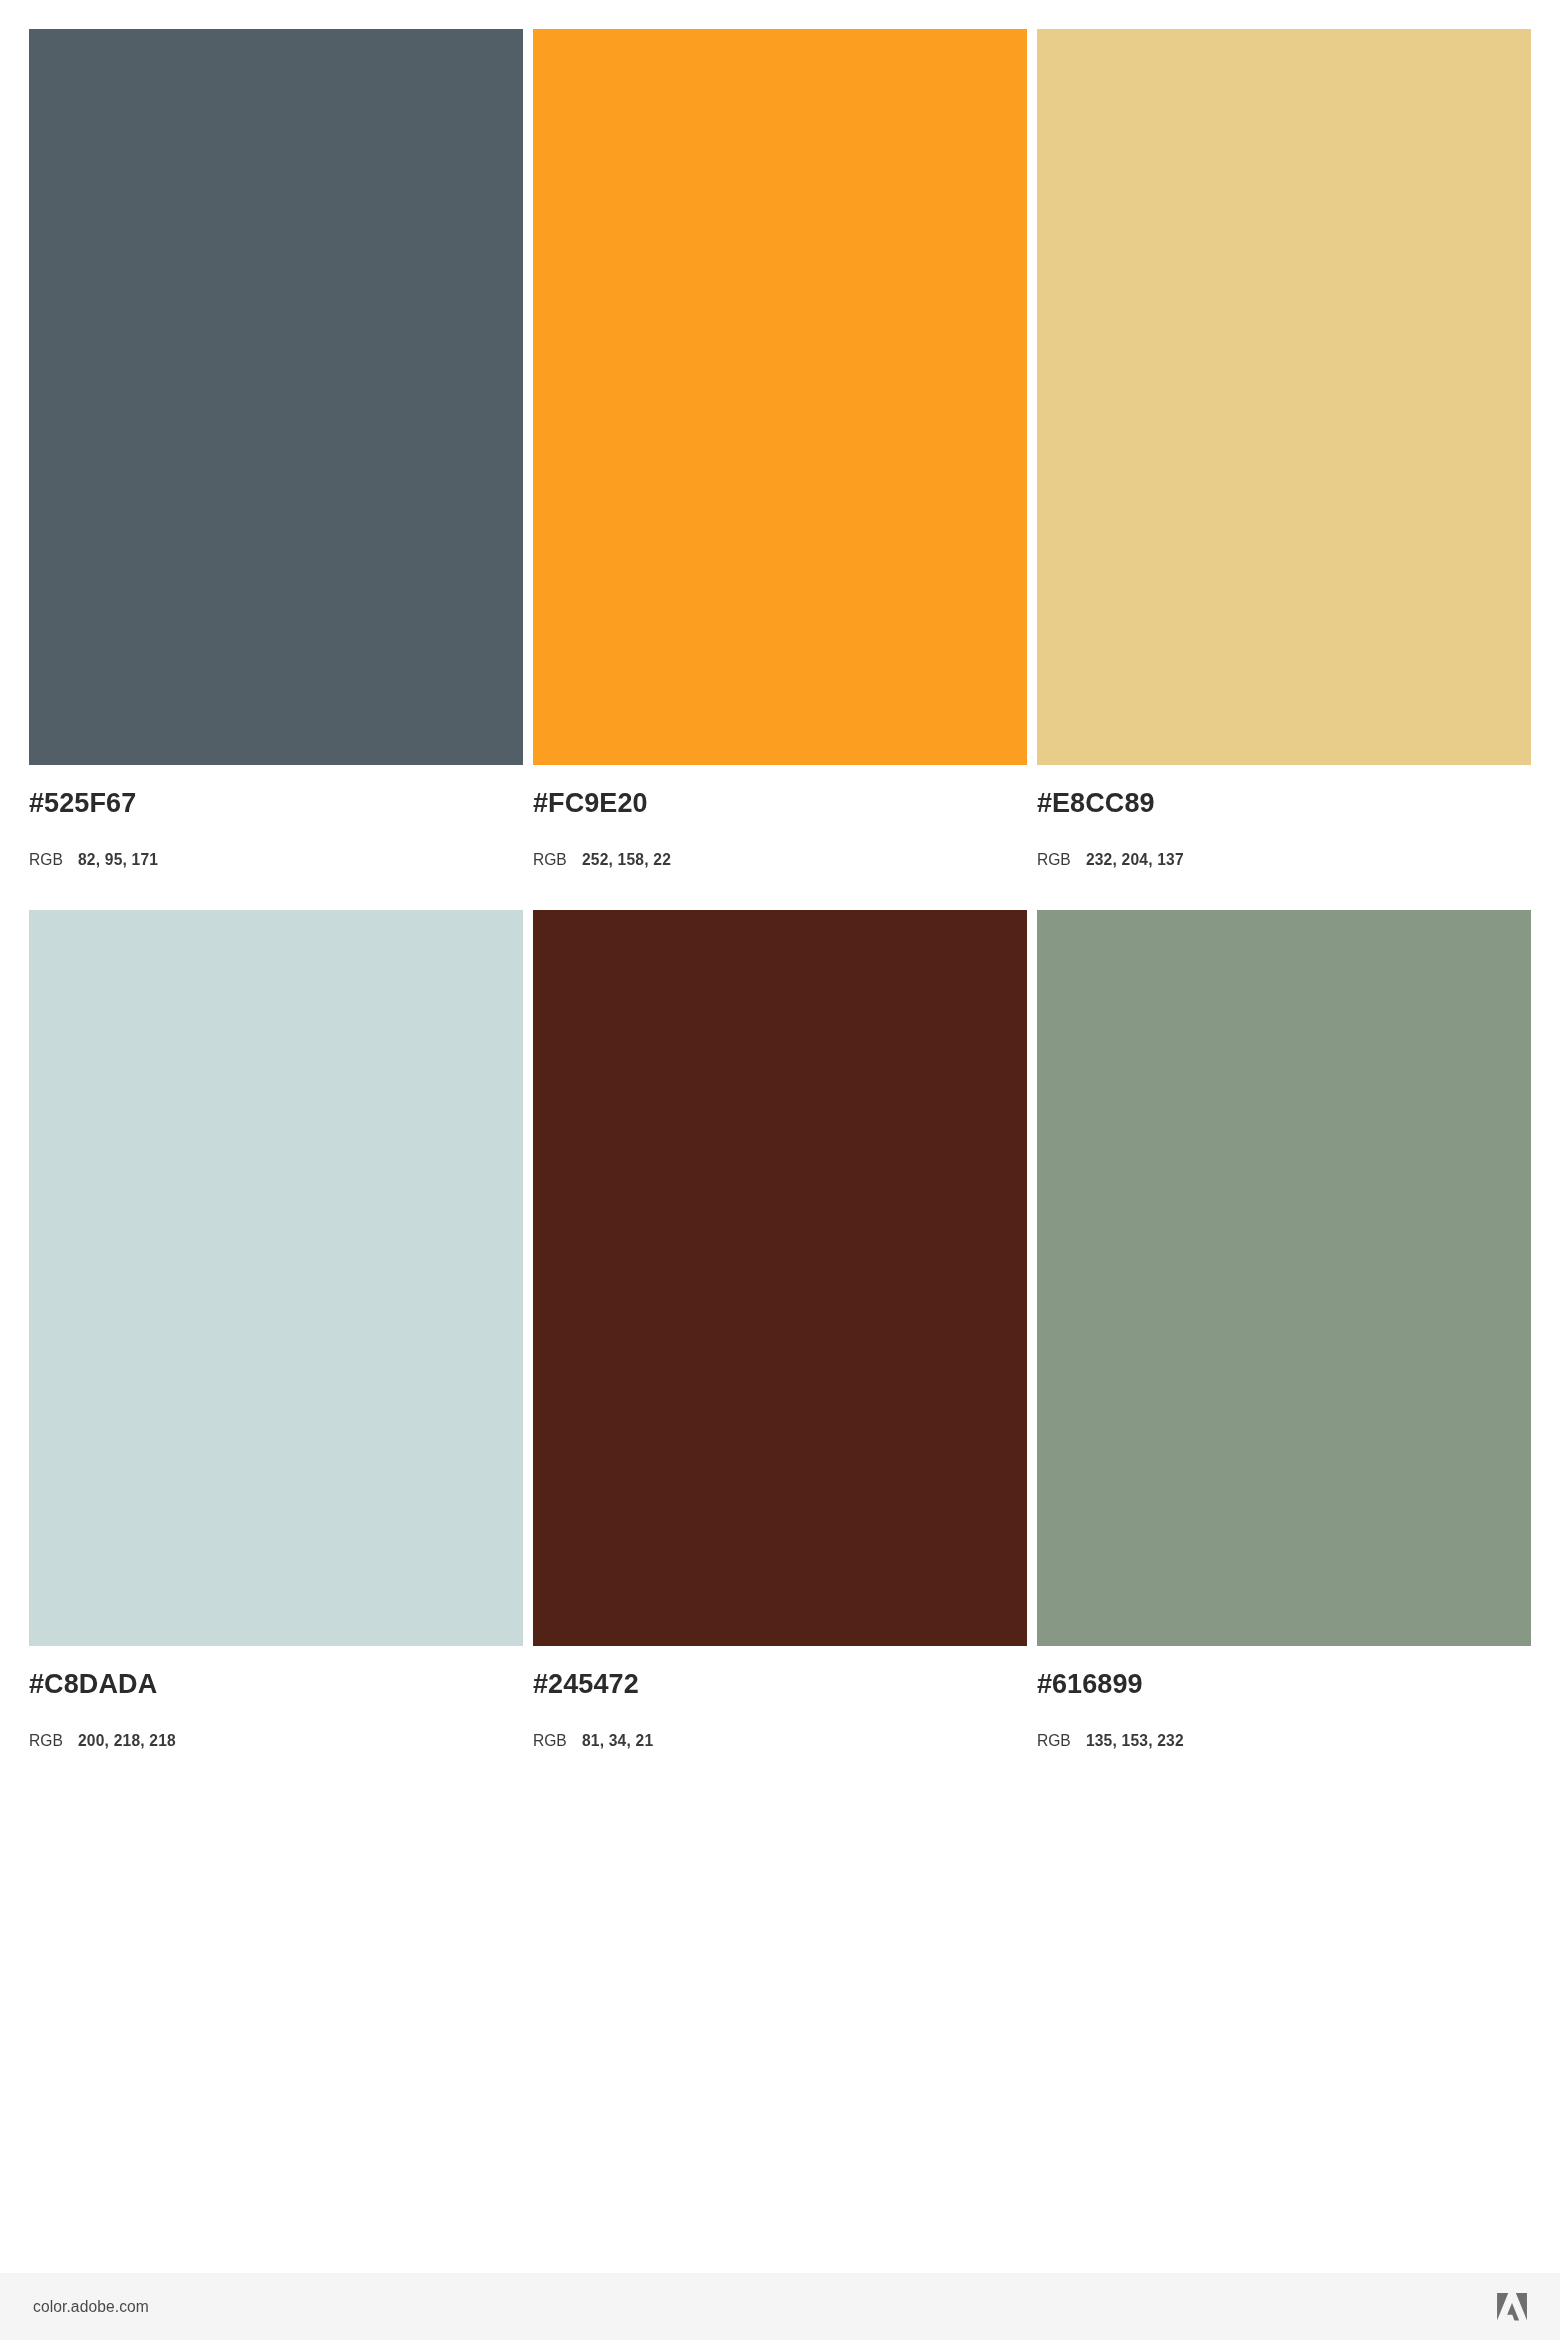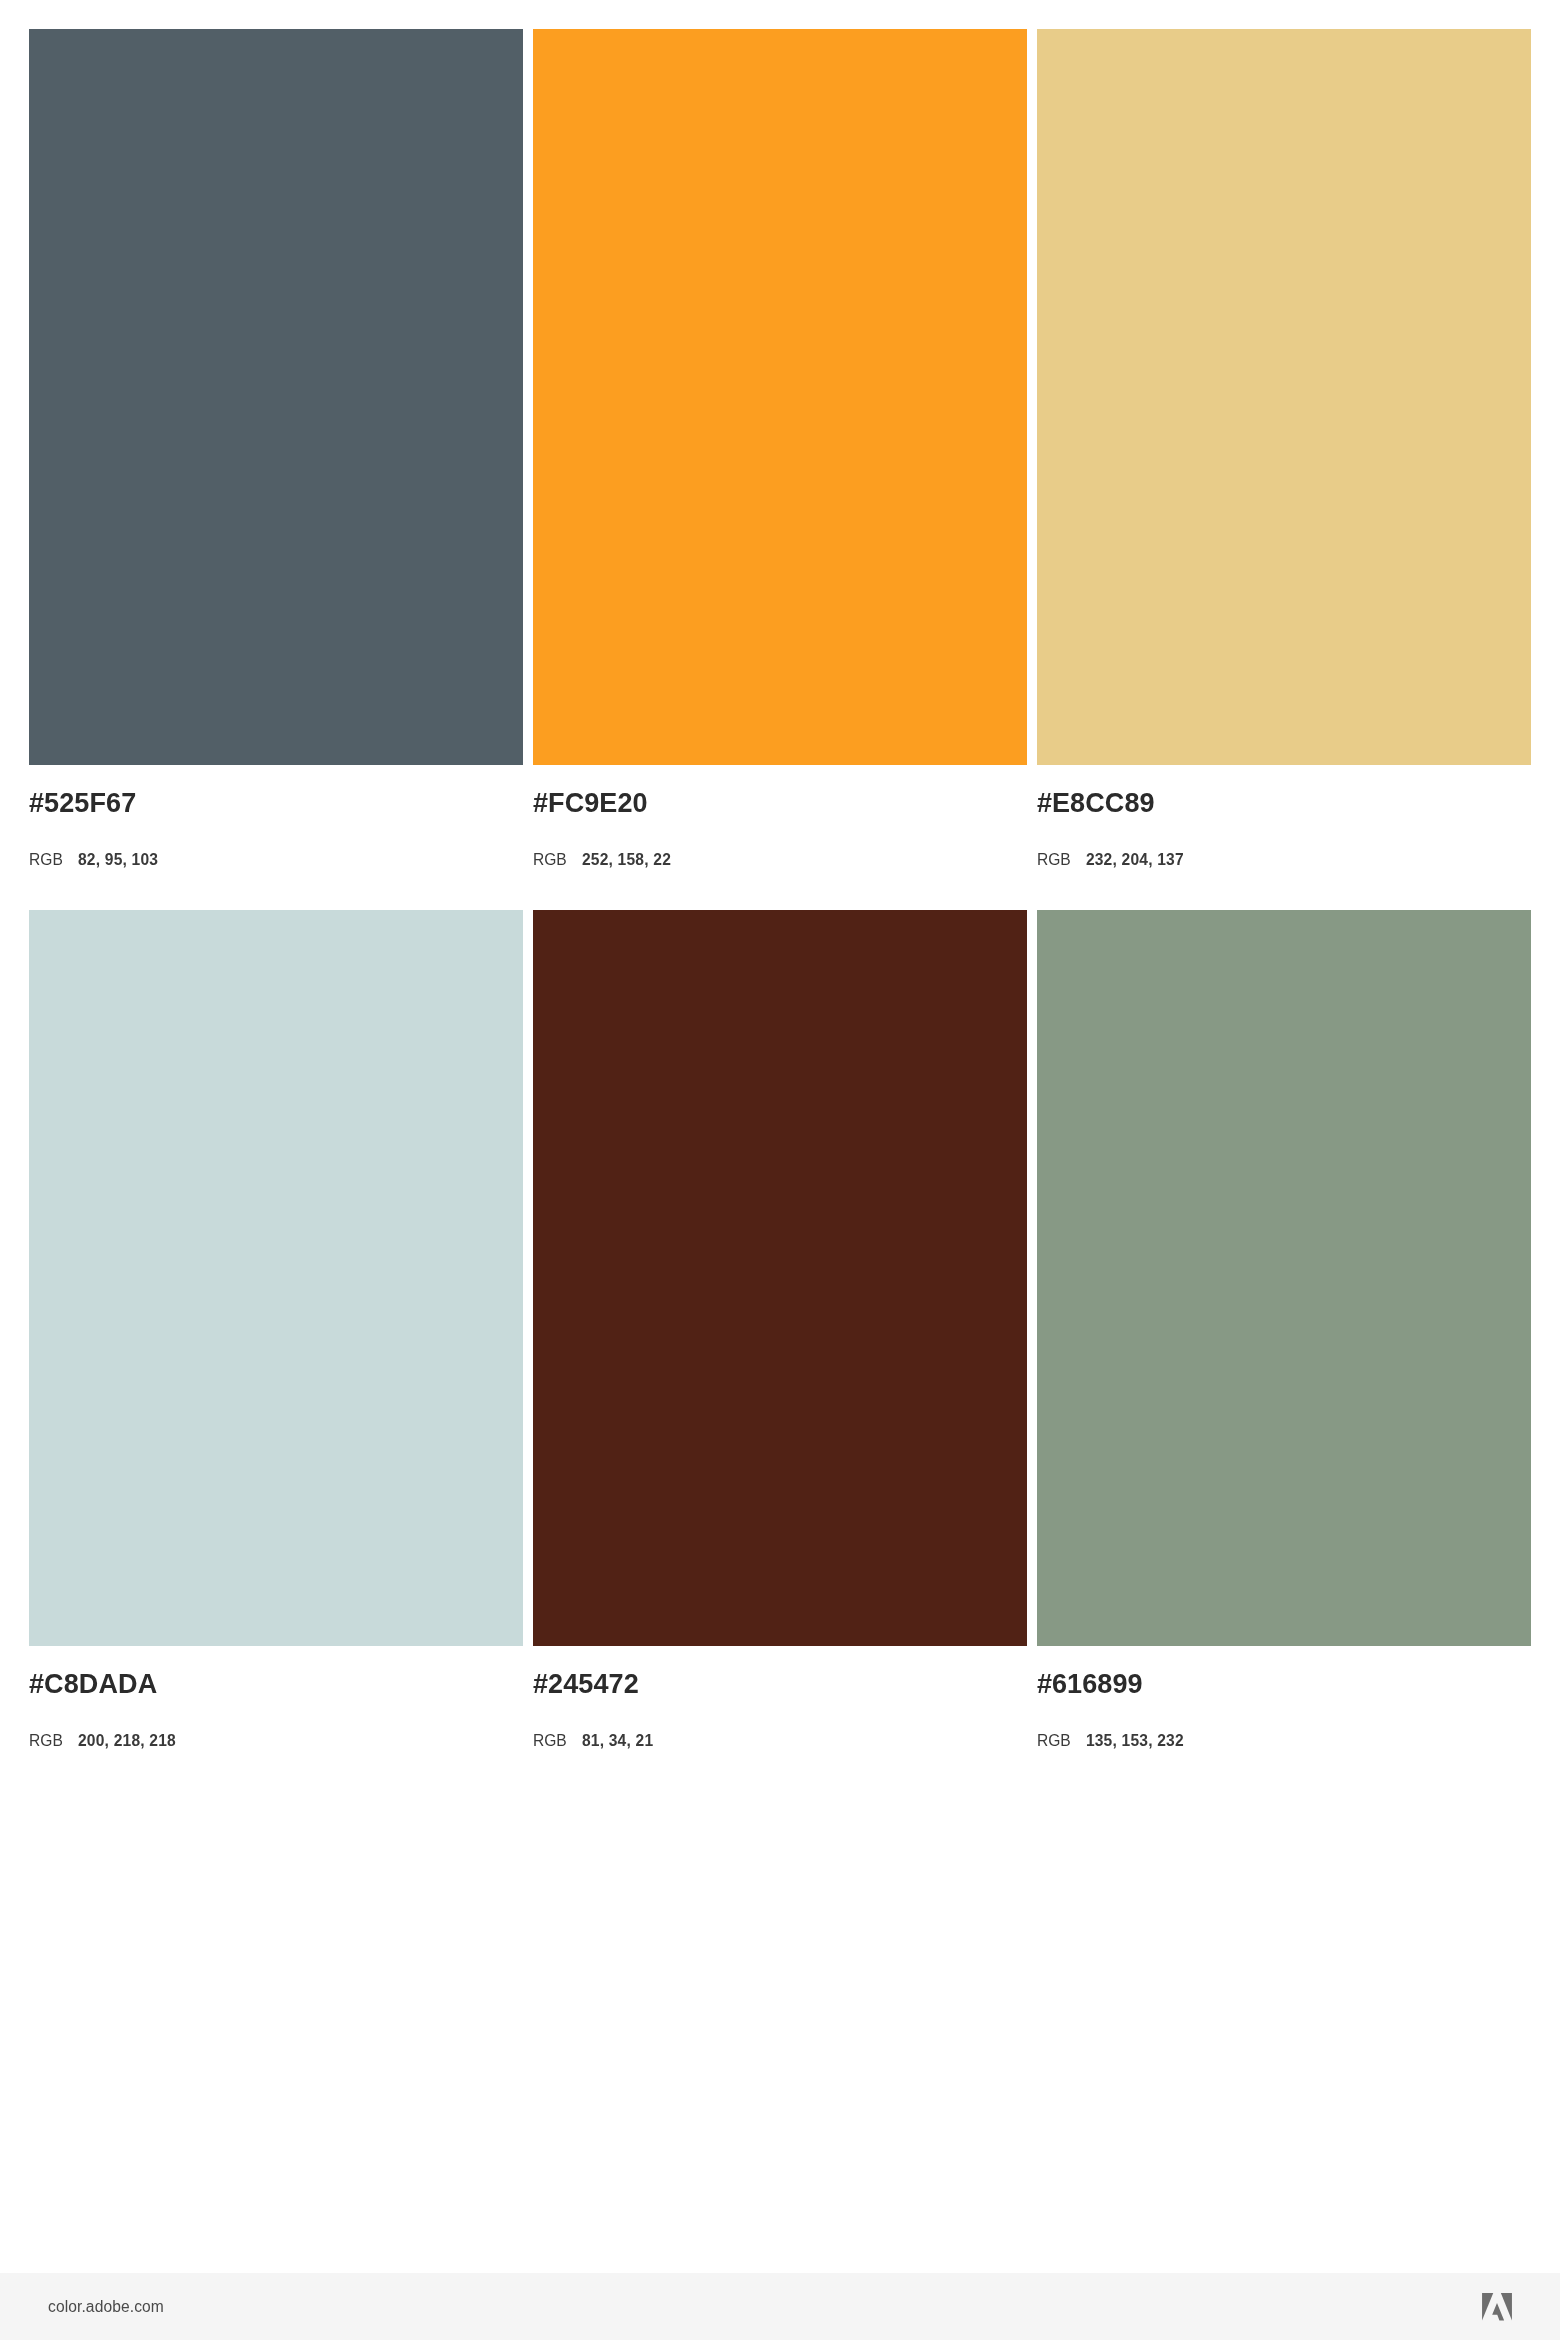--- a/index.html
+++ b/index.html
@@ -87,21 +87,21 @@
   .footer {
     position: absolute;
     left: 0;
     bottom: 0;
     width: 1560px;
     height: 68px;
     background: #f5f5f5;
     display: flex;
     align-items: center;
     justify-content: space-between;
-    padding: 0 48px;
+    padding: 0 33px;
   }
 
   .footer-url {
     font-size: 15.6px;
     color: #4a4a4a;
     letter-spacing: 0.1px;
   }
 
   .adobe-logo {
     display: block;
@@ -117,21 +117,21 @@
   <div class="palette">
 
     <div class="swatch-row row-1">
 
       <div class="swatch-cell">
         <div class="swatch-chip" style="background: rgb(82, 95, 103);"></div>
         <div class="swatch-meta">
           <div class="swatch-hex">#525F67</div>
           <div class="swatch-rgb">
             <span class="rgb-label">RGB</span>
-            <span class="rgb-value">82, 95, 103</span>
+            <span class="rgb-value">82, 95, 171</span>
           </div>
         </div>
       </div>
 
       <div class="swatch-cell">
         <div class="swatch-chip" style="background: rgb(252, 158, 32);"></div>
         <div class="swatch-meta">
           <div class="swatch-hex">#FC9E20</div>
           <div class="swatch-rgb">
             <span class="rgb-label">RGB</span>

